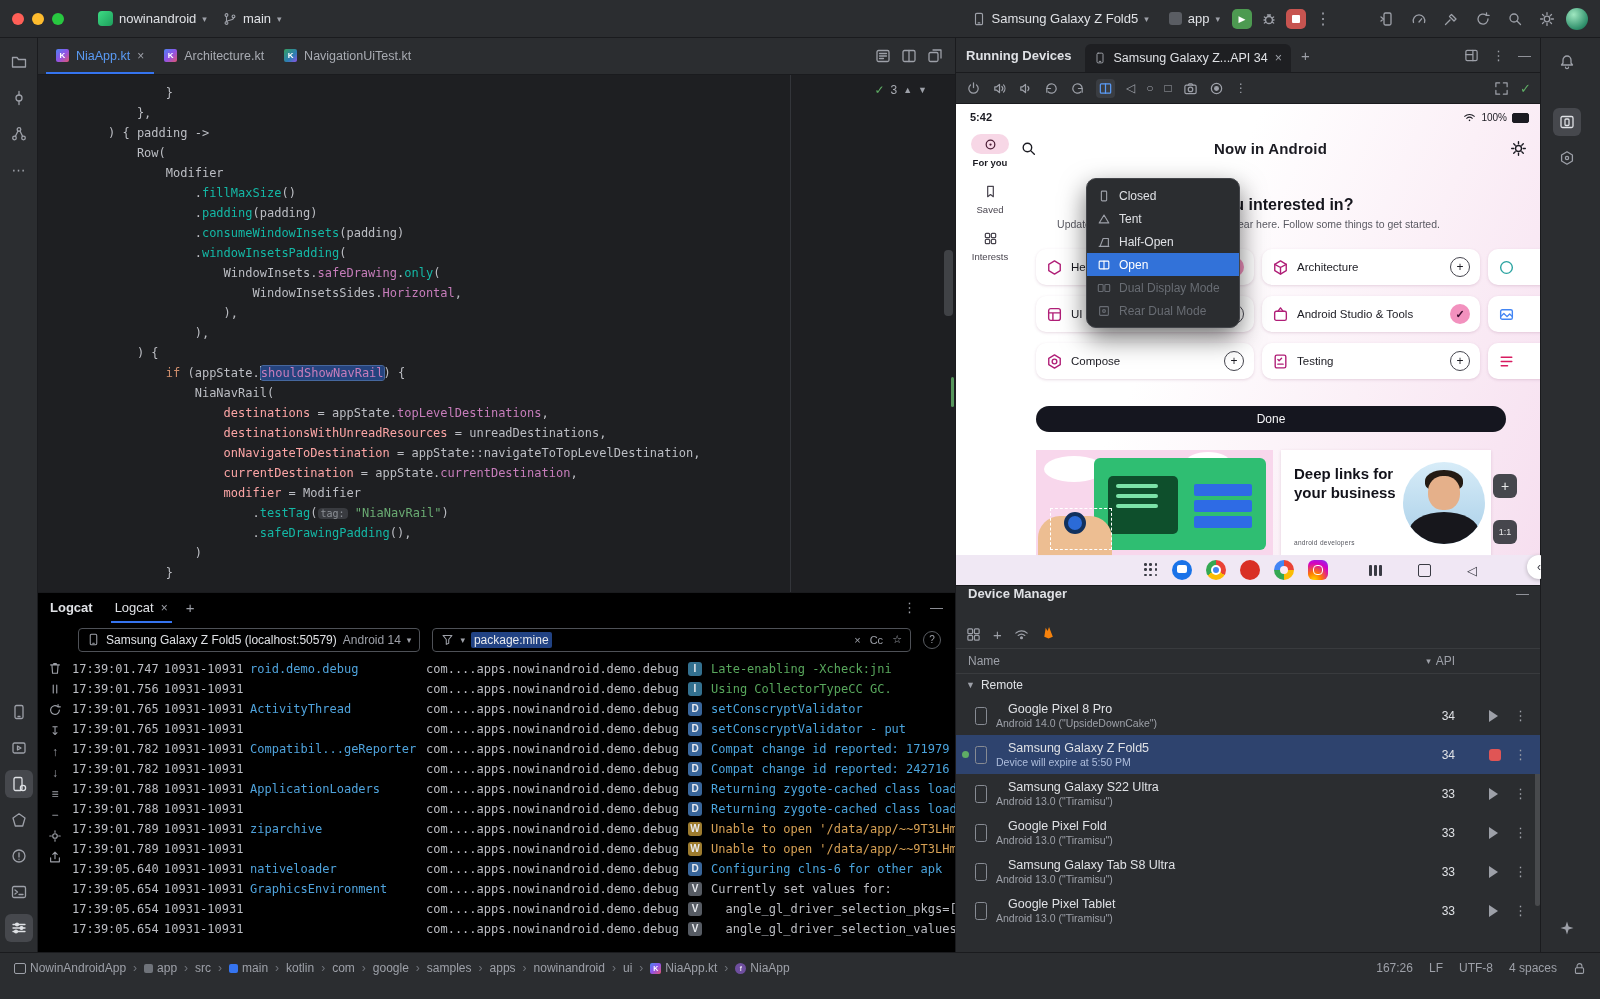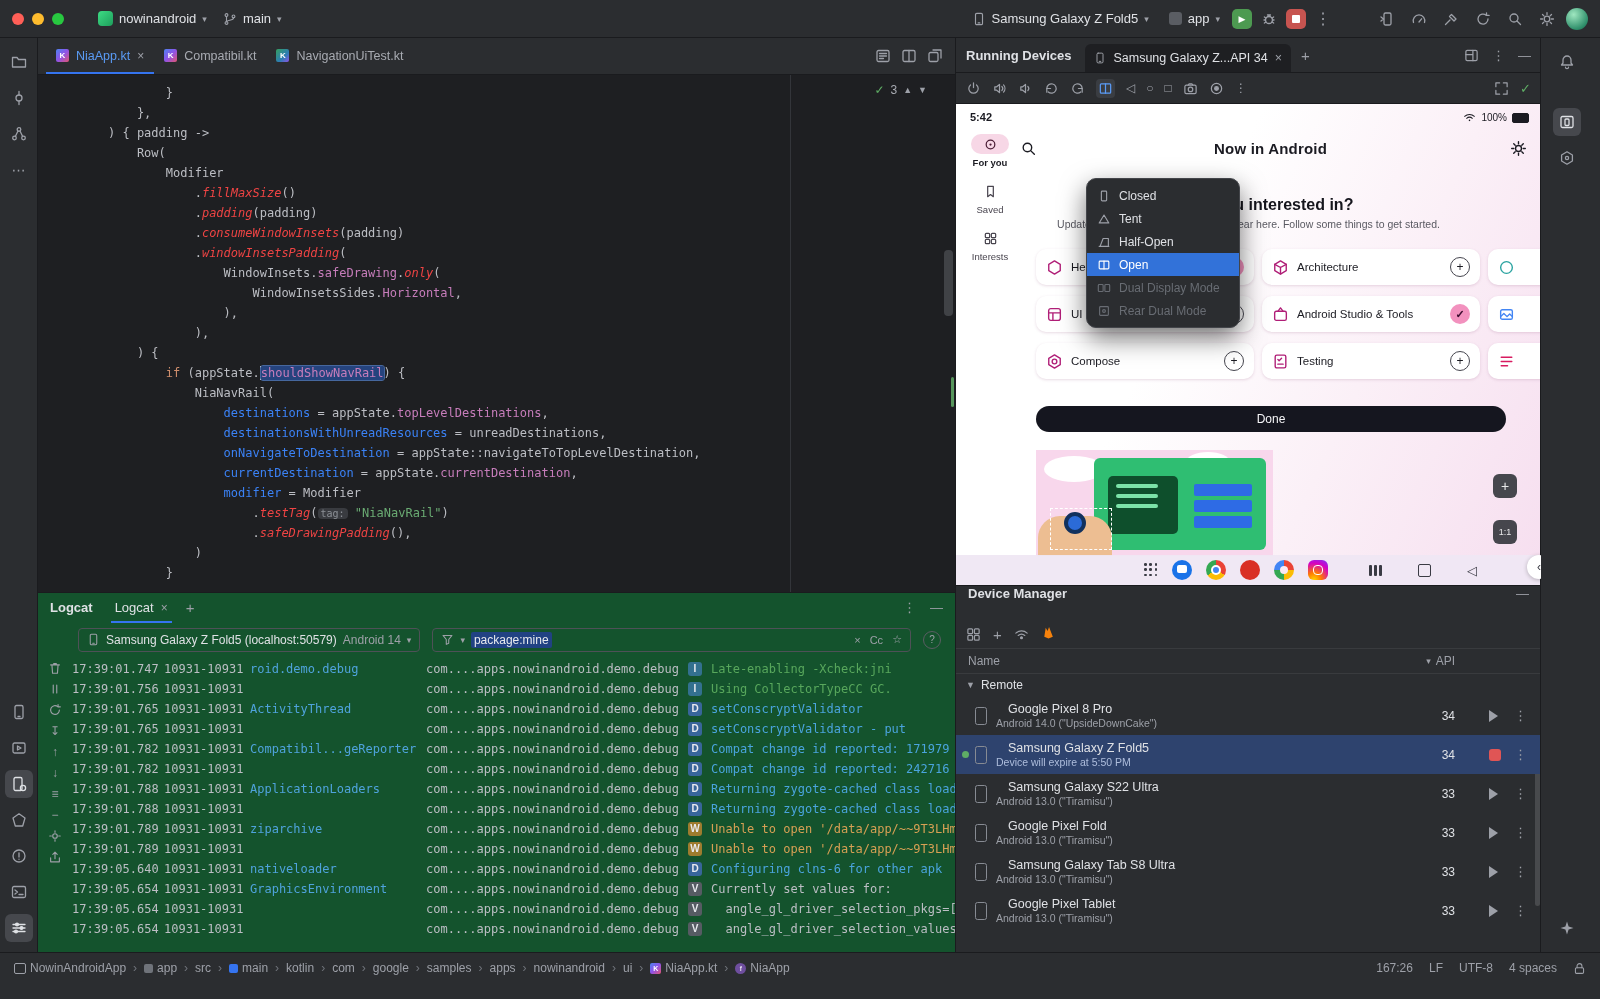--- a/index.html
+++ b/index.html
@@ -38,33 +38,33 @@
   .k-ic{width:13px;height:13px;border-radius:2px;background:linear-gradient(135deg,#4C83F0,#8F53E8 50%,#E2566F);
         color:#fff;font-size:8px;font-weight:bold;display:flex;align-items:center;justify-content:center;}
   .k-ic.test{background:linear-gradient(135deg,#36A05F,#2C7DB3 60%,#8F53E8);}
   .etab .x{color:#9DA0A8;font-size:12px;}
   .etabs-right{margin-left:auto;display:flex;align-items:center;gap:10px;padding-right:12px;color:#9DA0A8;}
   
   .editor{height:518px;position:relative;background:#1E1F22;overflow:hidden;}
   .margin-guide{position:absolute;left:752px;top:0;bottom:0;width:1px;background:#33353A;}
   .code{position:absolute;inset:0 16px 0 0;padding:8px 0 0 70px;font:12px/20px "DejaVu Sans Mono",monospace;white-space:pre;}
   .code-line{height:20px;}
-  .tk-d{color:#BCBEC4}.tk-kw{color:#CF8E6D}.tk-fn{color:#ef4444;font-style:italic}
-  .tk-prop{color:#C77DBB}.tk-named{color:#3b82f6}.tk-str{color:#6AAB73}
+  .tk-d{color:#BCBEC4}.tk-kw{color:#CF8E6D}.tk-fn{color:#14b8a6;}
+  .tk-prop{color:#C77DBB}.tk-named{color:#fca5a5}.tk-str{color:#6AAB73}
   .tk-hint{background:#393B40;color:#8C9096;border-radius:4px;padding:0 3px;font-size:10px;}
   .tk-sel{background:#25437E;color:#C77DBB;border-radius:2px;outline:1px solid #46679E;}
   .tk-caret{display:inline-block;width:0;border-left:1.4px solid #E8E8EA;height:14px;vertical-align:text-bottom;}
   .ed-scroll{position:absolute;right:0;top:0;bottom:0;width:14px;}
   .ed-thumb{position:absolute;right:2px;top:175px;width:9px;height:66px;border-radius:4px;background:rgba(166,170,180,.25);}
   .ed-mark-green{position:absolute;right:1px;top:302px;width:3px;height:30px;background:#57965C;border-radius:2px;}
   .inspect{position:absolute;top:8px;right:28px;display:flex;align-items:center;gap:6px;font-size:12px;color:#A8ABB2;}
   .inspect .ok{color:#5FAD65;font-size:12px;}
   .inspect .ch{color:#9DA0A8;font-size:9px;}
   
-  .logcat{height:360px;border-top:1px solid #1A1B1E;display:flex;flex-direction:column;background:#14532d;}
+  .logcat{height:360px;border-top:1px solid #1A1B1E;display:flex;flex-direction:column;background:#000000;}
   .lc-tabs{height:30px;display:flex;align-items:center;padding:0 12px;gap:4px;font-size:13px;}
   .lc-title{color:#DFE1E5;font-weight:bold;margin-right:10px;}
   .lc-tab{display:flex;align-items:center;gap:7px;height:100%;padding:0 8px;position:relative;color:#DFE1E5;}
   .lc-tab::after{content:"";position:absolute;left:4px;right:4px;bottom:0;height:2px;background:#3574F0;}
   .lc-tab .x{color:#9DA0A8;font-size:12px;}
   .lc-plus{color:#9DA0A8;font-size:15px;padding:0 6px;}
   .lc-tabs-right{margin-left:auto;display:flex;gap:14px;color:#9DA0A8;}
   .lc-toolbar{height:34px;display:flex;align-items:center;gap:12px;padding-left:40px;padding-right:14px;}
   .lc-box{height:24px;border:1px solid #4E5157;border-radius:4px;display:flex;align-items:center;gap:6px;padding:0 8px;font-size:12px;box-sizing:border-box;}
   .lc-dev .os{color:#9DA0A8;}
@@ -379,21 +379,21 @@
 
   <main class="center">
     <div class="edit-tabs">
       <div class="etab active">
         <span class="k-ic">K</span>
         <span>NiaApp.kt</span>
         <span class="x">×</span>
       </div>
       <div class="etab">
         <span class="k-ic">K</span>
-        <span>Compatibil.kt</span>
+        <span>Architecture.kt</span>
       </div>
       <div class="etab">
         <span class="k-ic test">K</span>
         <span>NavigationUiTest.kt</span>
       </div>
       <div class="etabs-right">
         <span>
             <svg class="i" width="16" height="16" viewBox="0 0 16 16">
               <rect x="2" y="2.5" width="12" height="11" rx="1.5"></rect>
               <path d="M4.5 5.5h7M4.5 8h7M4.5 10.5h4"></path>
@@ -770,20 +770,32 @@
                   <i></i>
                   <i></i>
                   <i></i>
                 </div>
             </div>
             <div class="pl-hand"></div>
             <div class="pl-watch"></div>
             <div class="pl-dash"></div>
           </div>
 
+          <div class="promo-right">
+            <div class="pr-title">
+              <span>Deep links for</span><br>
+              <span>your business</span>
+            </div>
+            <div class="pr-logo">android developers</div>
+            <div class="pr-photo">
+              <div class="pr-shirt"></div>
+                <div class="pr-hair"></div>
+                <div class="pr-head"></div>
+            </div>
+          </div>
 
           <div class="zoom-btn zb-plus">
               <span>+</span>
             </div>
           <div class="zoom-btn zb-ratio">
               <span>1:1</span>
             </div>
 
           <div class="taskbar">
             <div class="tk-drawer">

